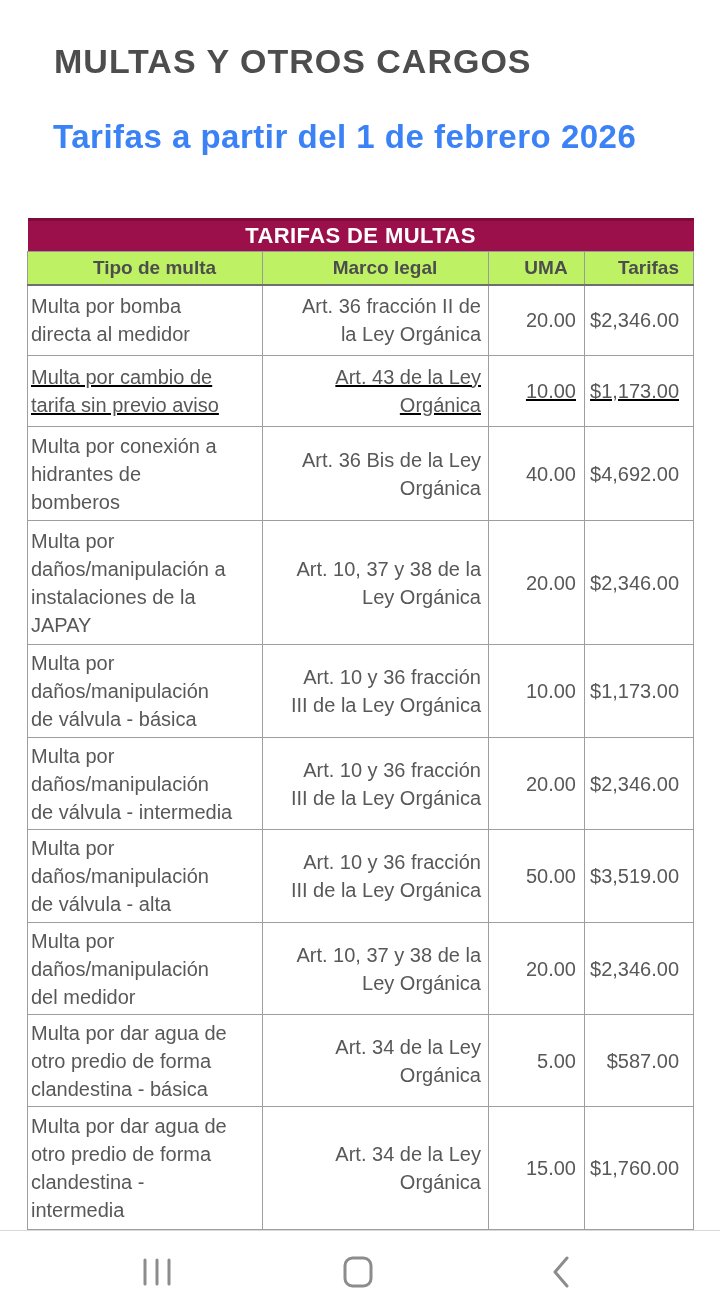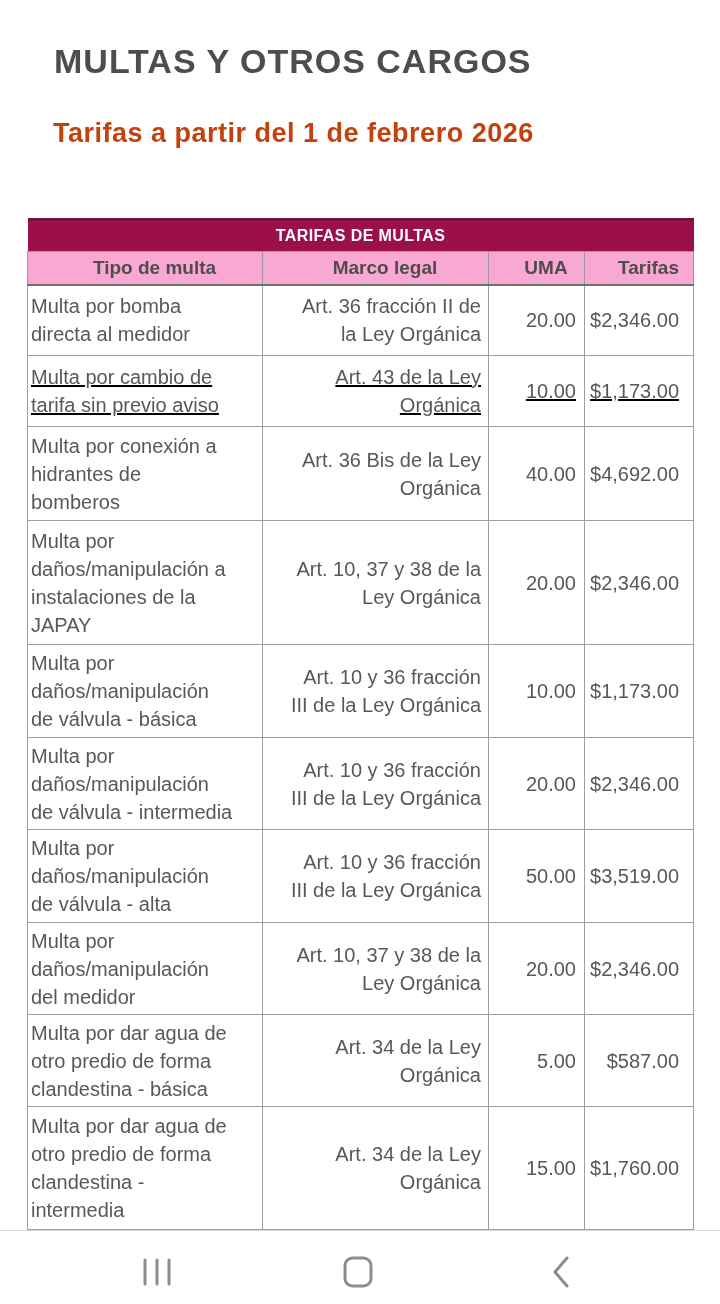--- a/index.html
+++ b/index.html
@@ -25,51 +25,51 @@
     position: absolute;
     left: 54px; top: 34px;
     font-size: 34px;
     font-weight: bold;
     letter-spacing: 1px;
     color: #4d4d4d;
   }
   .page-subtitle {
     position: absolute;
     left: 53px; top: 110px;
-    font-size: 27px;
+    font-size: 33px;
     font-weight: bold;
     letter-spacing: 0.5px;
-    color: #c2410c;
+    color: #3b82f6;
   }
   table.fines {
     position: absolute;
     left: 27px; top: 210px;
     width: 666px;
     border-collapse: collapse;
     table-layout: fixed;
   }
   col.c1 { width: 235px; }
   col.c2 { width: 226px; }
   col.c3 { width: 96px; }
   col.c4 { width: 109px; }
   tr.band th {
     height: 32px;
     background: #9b104b;
     border: none;
     border-top: 3px solid #7e0c3b;
     color: #ffffff;
-    font-size: 16px;
+    font-size: 22px;
     font-weight: bold;
     letter-spacing: 0.4px;
     text-align: center;
     vertical-align: middle;
   }
   tr.cols th {
     height: 33px;
-    background: #f9a8d4;
+    background: #bef264;
     border: 1px solid #9a9a9a;
     border-bottom: 2px solid #6f6f6f;
     color: #4d4d4d;
     font-size: 19px;
     font-weight: bold;
     text-align: center;
     vertical-align: middle;
     padding-left: 19px;
   }
   td {

